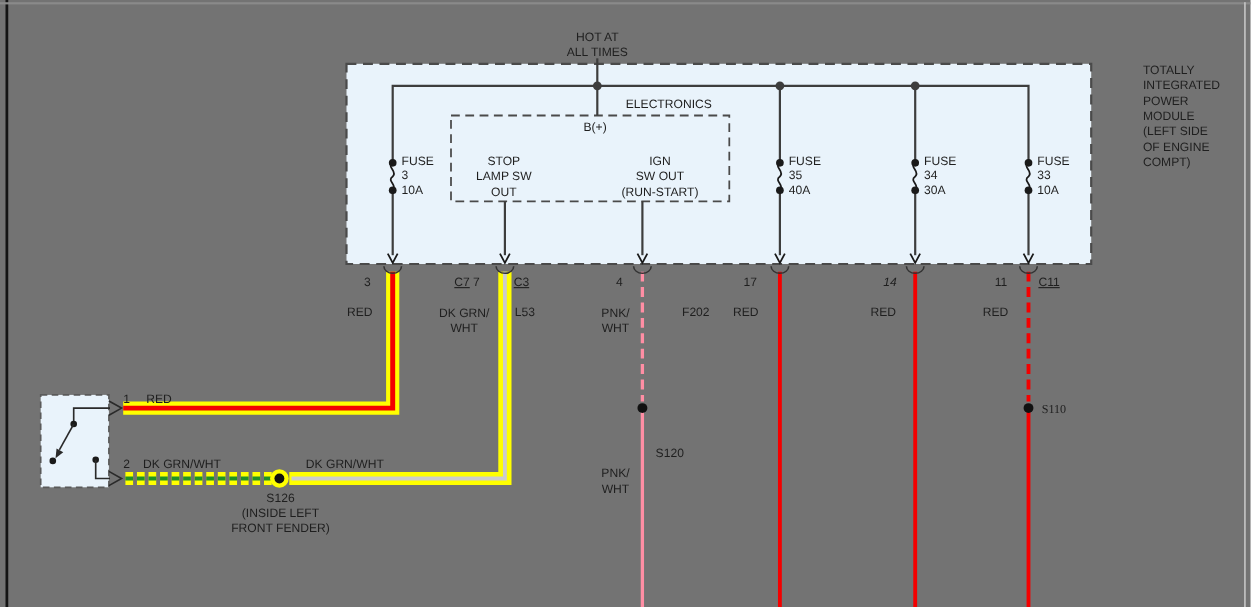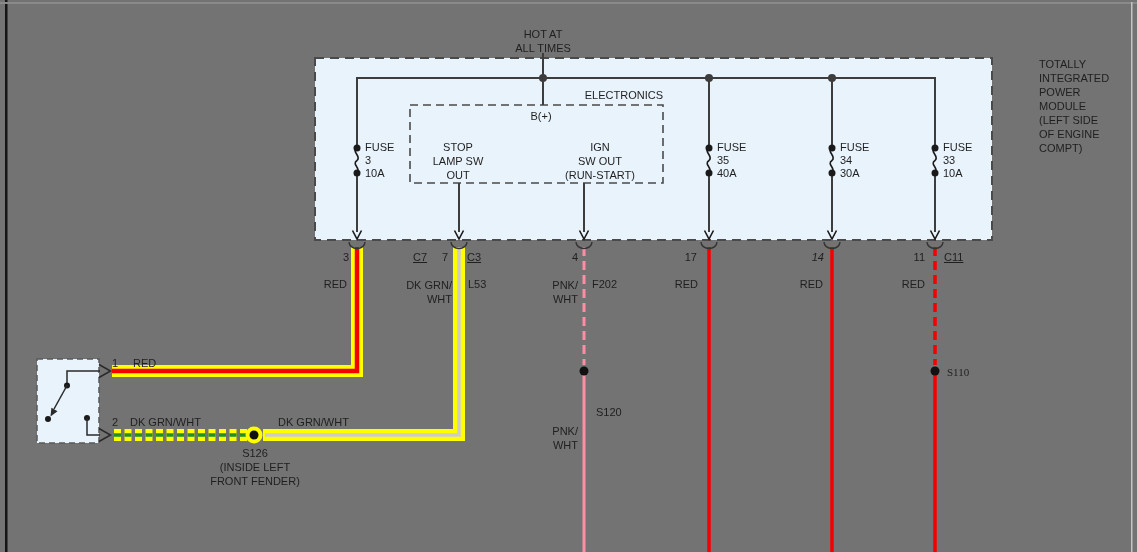--- a/index.html
+++ b/index.html
@@ -4,21 +4,21 @@
 <style>
   html,body{margin:0;padding:0;background:#fff;}
   .stage{position:relative;width:1137px;height:552px;background:#737373;overflow:hidden;
          font-family:"Liberation Sans",sans-serif;}
   svg.overlay{position:absolute;left:0;top:0;z-index:1;}
   .lbl{position:absolute;font:11px/13px "Liberation Sans",sans-serif;color:#1f1f1f;
        white-space:nowrap;z-index:2;}
   .lh13 div{line-height:13px}
   .lh14 div{line-height:14px}
   .ctr{text-align:center}
-  .rt{text-align:right}
+  .rt{text-align:center}
   .und{text-decoration:underline}
 </style>
 </head>
 <body>
 
 <div class="stage">
 
   <svg class="overlay" width="1137" height="552" viewBox="0 0 1137 552">
 
     <g>
@@ -190,21 +190,21 @@
   <div class="lbl rt" style="left:307px;top:278px;width:40px;">RED</div>
   <div class="lbl rt lh14" style="left:392px;top:278px;width:60px;">
     <div>DK GRN/</div>
     <div>WHT</div>
   </div>
   <div class="lbl" style="left:468px;top:278px;">L53</div>
   <div class="lbl rt lh14" style="left:541px;top:278px;width:37px;">
     <div>PNK/</div>
     <div>WHT</div>
   </div>
-  <div class="lbl" style="left:592px;top:278px;text-align:right;">F202</div>
+  <div class="lbl" style="left:620px;top:278px;text-align:right;">F202</div>
   <div class="lbl rt" style="left:658px;top:278px;width:40px;">RED</div>
   <div class="lbl rt" style="left:783px;top:278px;width:40px;">RED</div>
   <div class="lbl rt" style="left:885px;top:278px;width:40px;">RED</div>
 
   <div class="lbl" style="left:596px;top:366px;margin-top:40px;">S120</div>
   <div class="lbl" style="left:947px;top:366px;font-family:Liberation Serif, serif;">S110</div>
   <div class="lbl rt lh14" style="left:541px;top:424px;width:37px;">
     <div>PNK/</div>
     <div>WHT</div>
   </div>

